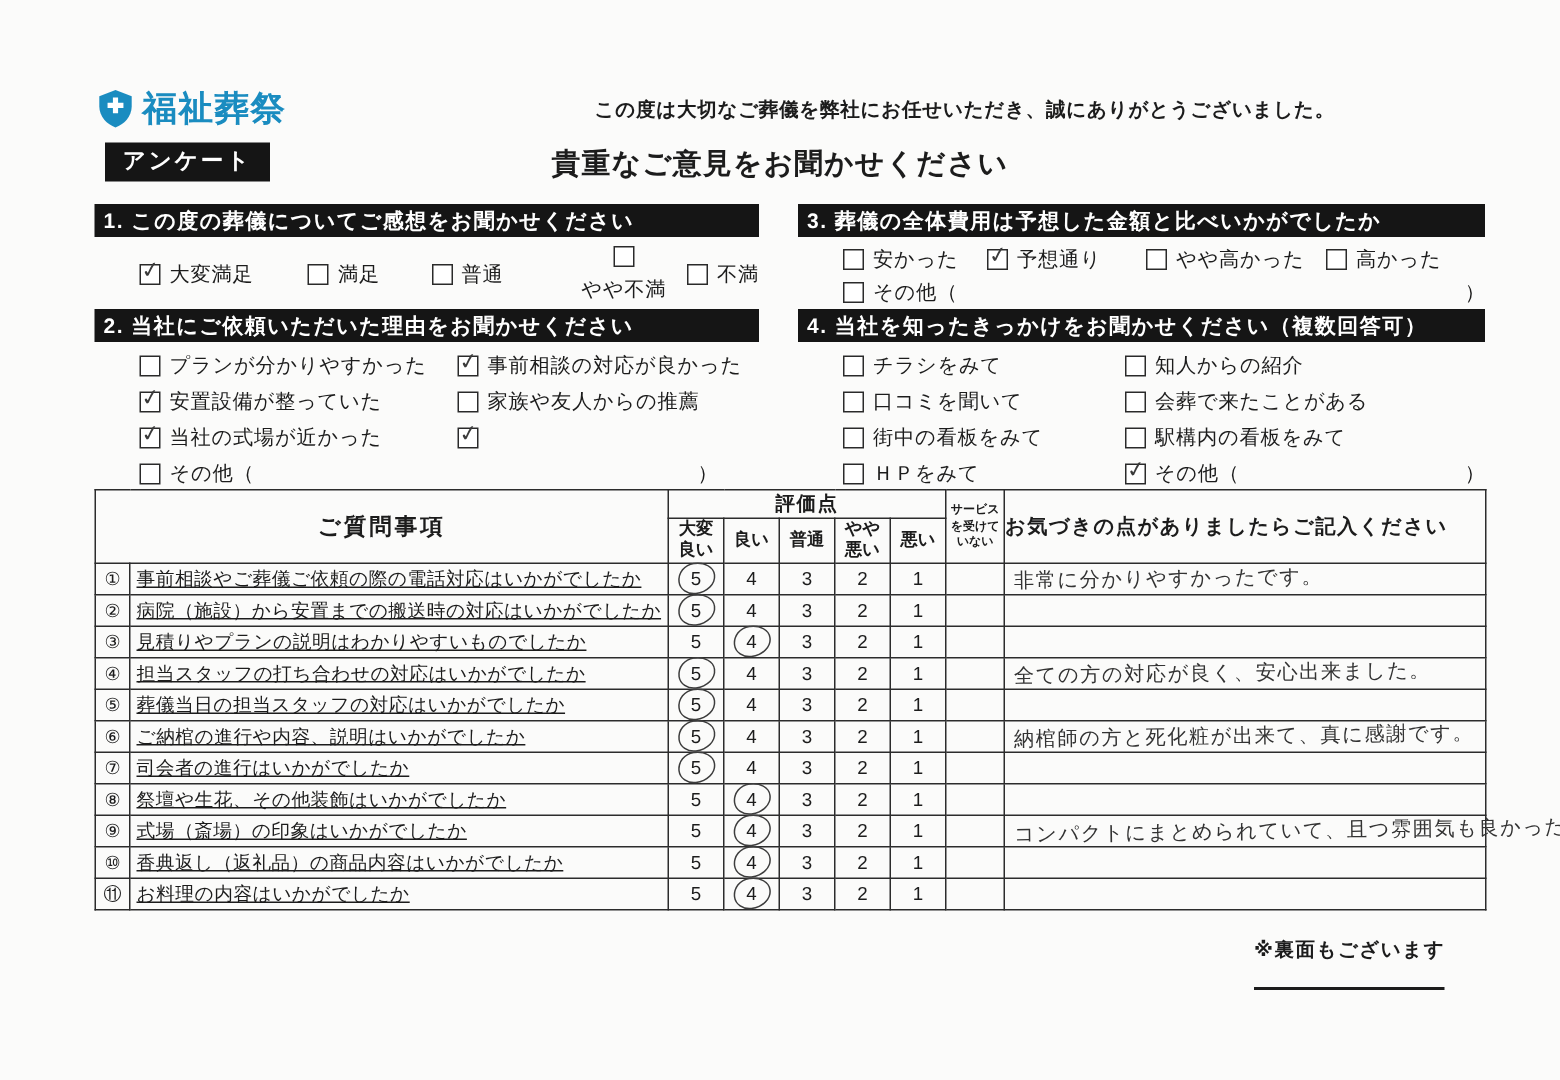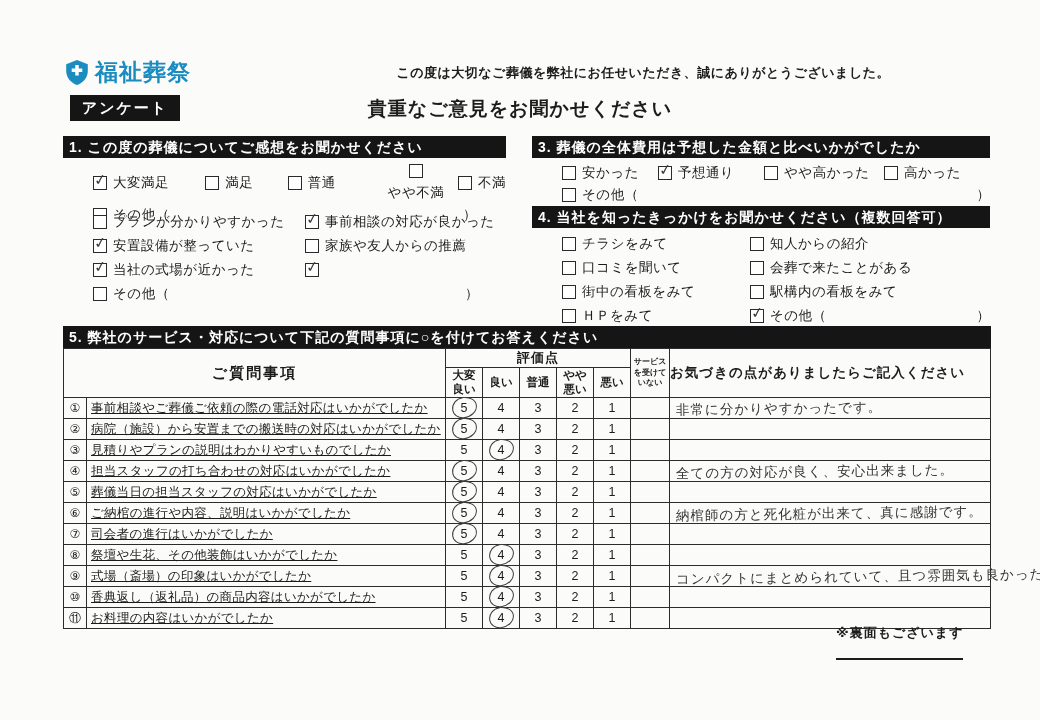--- a/index.html
+++ b/index.html
@@ -151,20 +151,21 @@
   <div class="other-row">
     <span class="opt">
       <span class="cb"></span>
       <span class="lbl">その他（</span>
     </span>
     <span class="paren close">）</span>
   </div>
 </div>
 
 <div class="abs section sec2">
+  <div class="bar">2. 当社にご依頼いただいた理由をお聞かせください</div>
   <div class="opts-grid">
     <div class="grow">
       <span class="opt">
         <span class="cb"></span>
         <span class="lbl">プランが分かりやすかった</span>
       </span>
       <span class="opt">
         <span class="cb checked">
             <span class="tick">✓</span>
           </span>
@@ -249,21 +250,20 @@
             <span class="tick">✓</span>
           </span>
         <span class="lbl">その他（</span>
       </span>
       <span class="paren close">）</span>
     </div>
   </div>
 </div>
 
 <div class="abs sec5">
-  <div class="bar">5. 弊社のサービス・対応について下記の質問事項に○を付けてお答えください</div>
   <table>
     <colgroup>
       <col class="col-no">
         <col class="col-q">
         <col class="col-r">
         <col class="col-r">
         <col class="col-r">
         <col class="col-r">
         <col class="col-r">
         <col class="col-svc">

